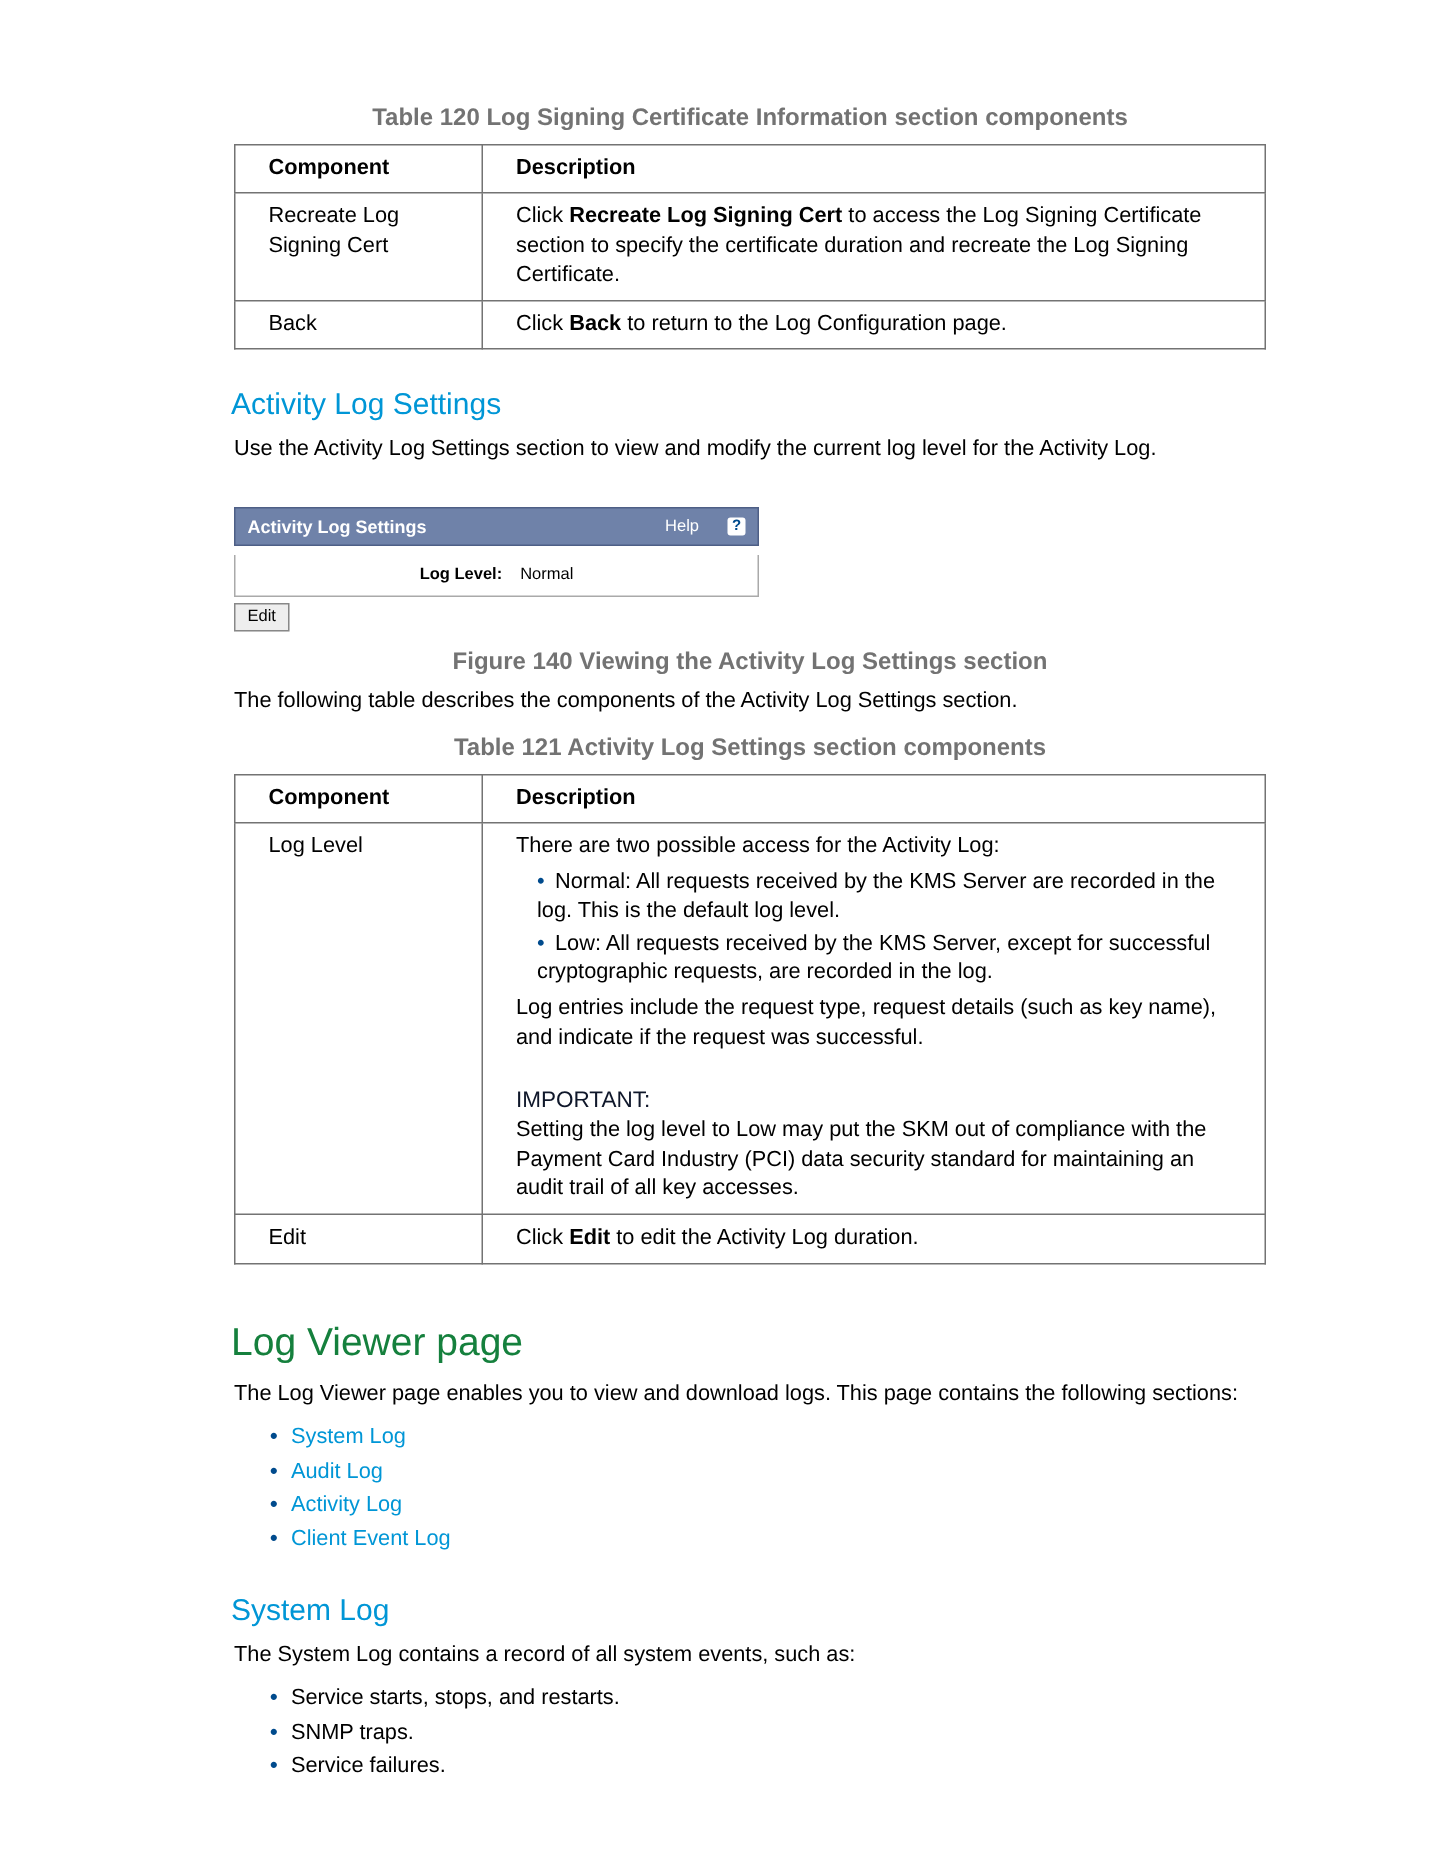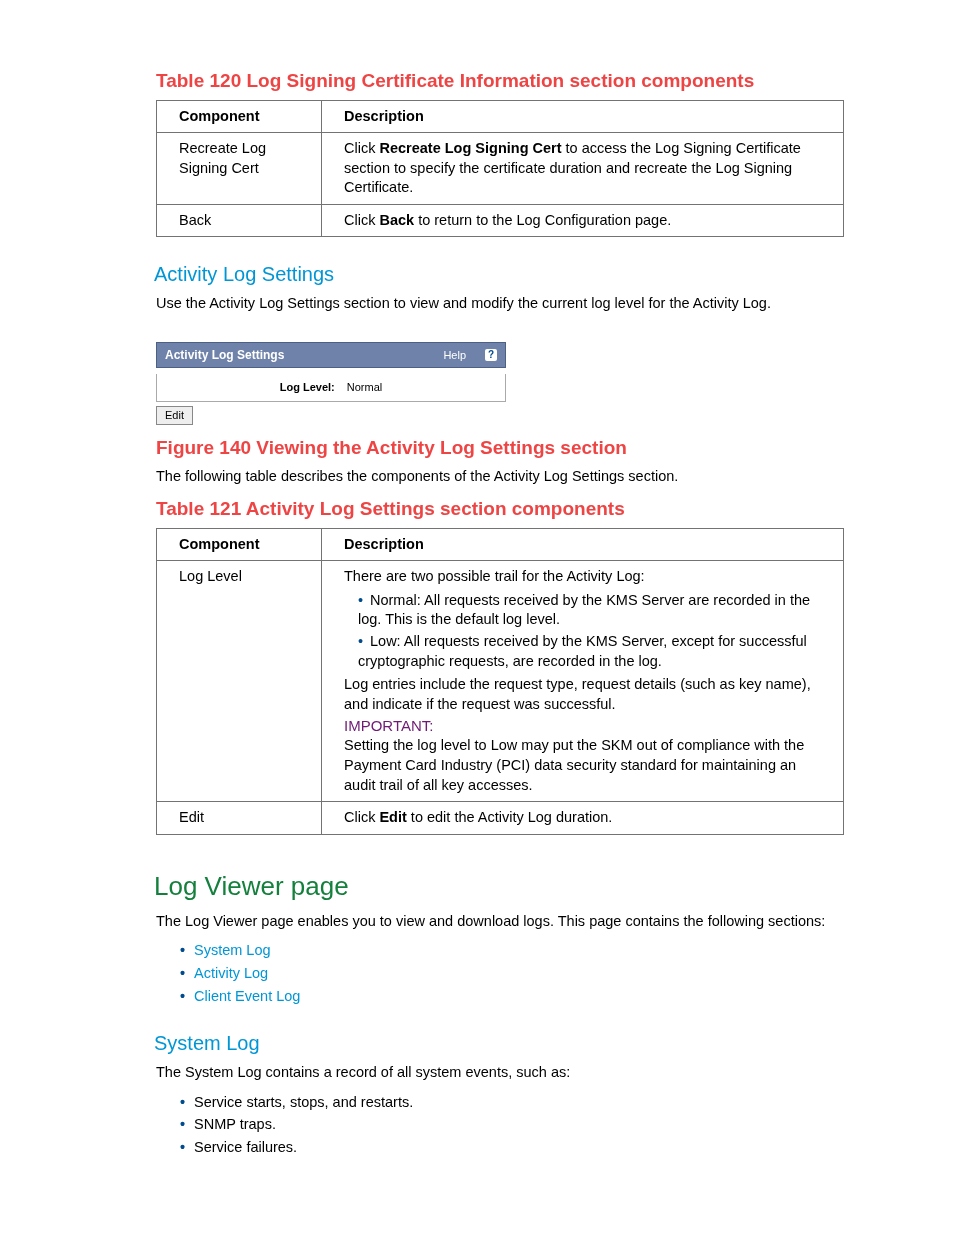--- a/index.html
+++ b/index.html
@@ -6,24 +6,25 @@
     font-family: Arial, Helvetica, sans-serif;
     font-size: 14.5px;
     color: #000;
     margin: 0;
     padding: 58px 110px 40px 156px;
     width: 954px;
     box-sizing: border-box;
     line-height: 1.35;
   }
   .table-caption, .figure-caption {
-    color: #ef4444;
+    color: #737373;
     font-weight: bold;
     margin: 10px 0 6px 0;
-    font-size: 19px;
+    font-size: 16px;
+    text-align: center;
   }
   table.doc-table {
     border-collapse: collapse;
     width: 100%;
     margin-bottom: 18px;
   }
   table.doc-table th, table.doc-table td {
     border: 1px solid #737373;
     padding: 6px 22px;
     text-align: left;
@@ -64,23 +65,23 @@
     width: 14px;
     font-weight: bold;
   }
   ul.blue-bullets > li {
     margin: 3px 0;
   }
   ul.blue-bullets.links > li > span {
     color: #0096d6;
   }
   .important-label {
-    color: #701a75;
+    color: #0f172a;
     font-size: 15px;
-    margin: 2px 0 0 0;
+    margin: 22px 0 0 0;
   }
   .strong { font-weight: bold; }
   
   .widget {
     width: 350px;
     margin: 28px 0 10px 0;
   }
   .widget-header {
     background: #6f82a9;
     color: #fff;
@@ -201,21 +202,21 @@
   <thead>
     <tr>
       <th>Component</th>
       <th>Description</th>
     </tr>
   </thead>
   <tbody>
     <tr>
       <td>Log Level</td>
       <td>
-        <div>There are two possible trail for the Activity Log:</div>
+        <div>There are two possible access for the Activity Log:</div>
         <ul class="cell-bullets">
           <li><span>Normal: All requests received by the KMS Server are recorded in the log. This is the default log level.</span></li>
           <li><span>Low: All requests received by the KMS Server, except for successful cryptographic requests, are recorded in the log.</span></li>
         </ul>
         <div>Log entries include the request type, request details (such as key name), and indicate if the request was successful.</div>
         <div class="important-label">IMPORTANT:</div>
         <div>Setting the log level to Low may put the SKM out of compliance with the Payment Card Industry (PCI) data security standard for maintaining an audit trail of all key accesses.</div>
       </td>
     </tr>
     <tr>
@@ -224,20 +225,21 @@
         <span>Click </span><span class="strong">Edit</span><span> to edit the Activity Log duration.</span>
       </td>
     </tr>
   </tbody>
 </table>
 
 <h1 class="page-heading">Log Viewer page</h1>
 <p class="body">The Log Viewer page enables you to view and download logs. This page contains the following sections:</p>
 <ul class="blue-bullets links">
   <li><span>System Log</span></li>
+  <li><span>Audit Log</span></li>
   <li><span>Activity Log</span></li>
   <li><span>Client Event Log</span></li>
 </ul>
 
 <h2 class="section">System Log</h2>
 <p class="body">The System Log contains a record of all system events, such as:</p>
 <ul class="blue-bullets">
   <li><span>Service starts, stops, and restarts.</span></li>
   <li><span>SNMP traps.</span></li>
   <li><span>Service failures.</span></li>

